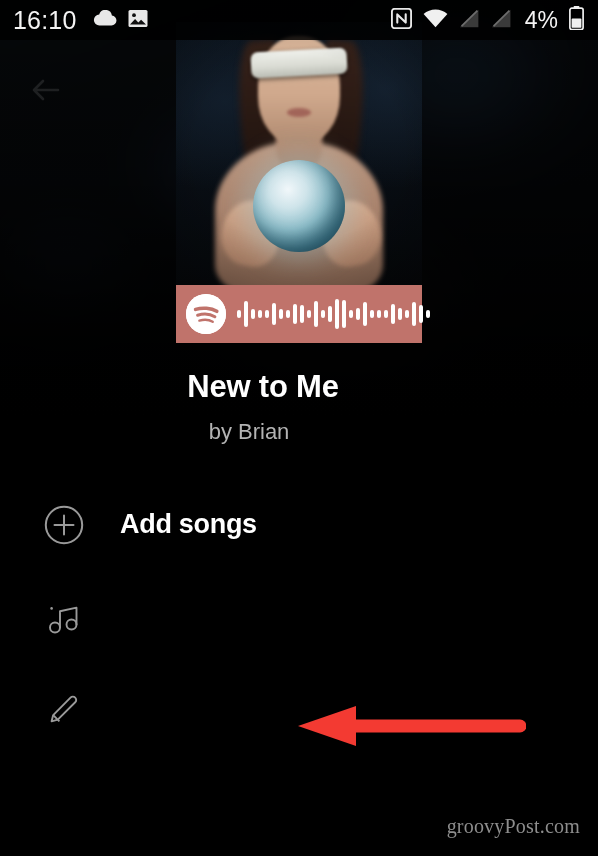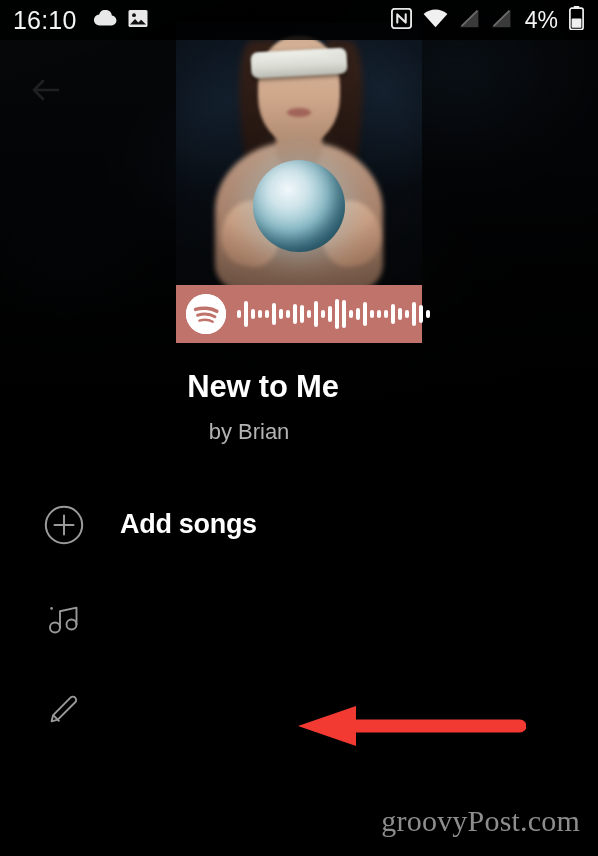--- a/index.html
+++ b/index.html
@@ -294,21 +294,21 @@
     left: 296px; top: 703px;
     z-index: 50;
   }
 
   
   .watermark {
     position: absolute;
     right: 18px; bottom: 18px;
     color: #8d8d8d;
     font-family: "Liberation Serif", serif;
-    font-size: 30px;
+    font-size: 20px;
     letter-spacing: 0.2px;
     z-index: 50;
   }
 </style>
 </head>
 <body>
 
 <div id="screen">
 
   <div class="backdrop">

